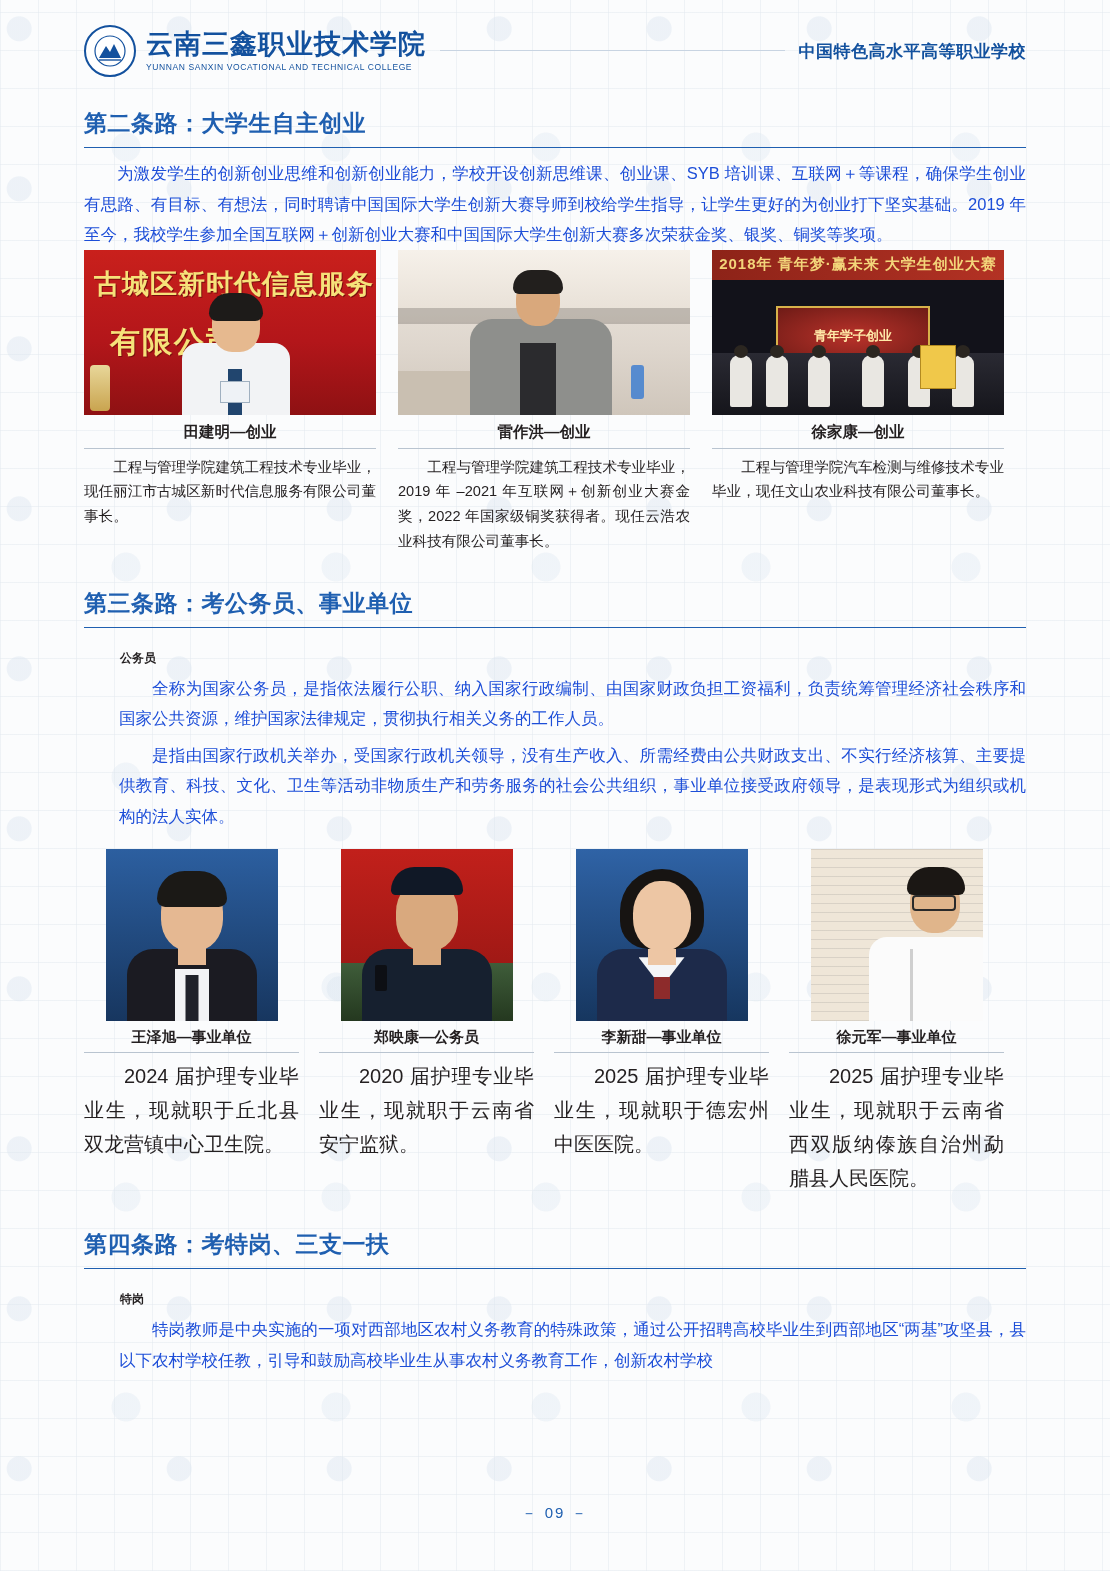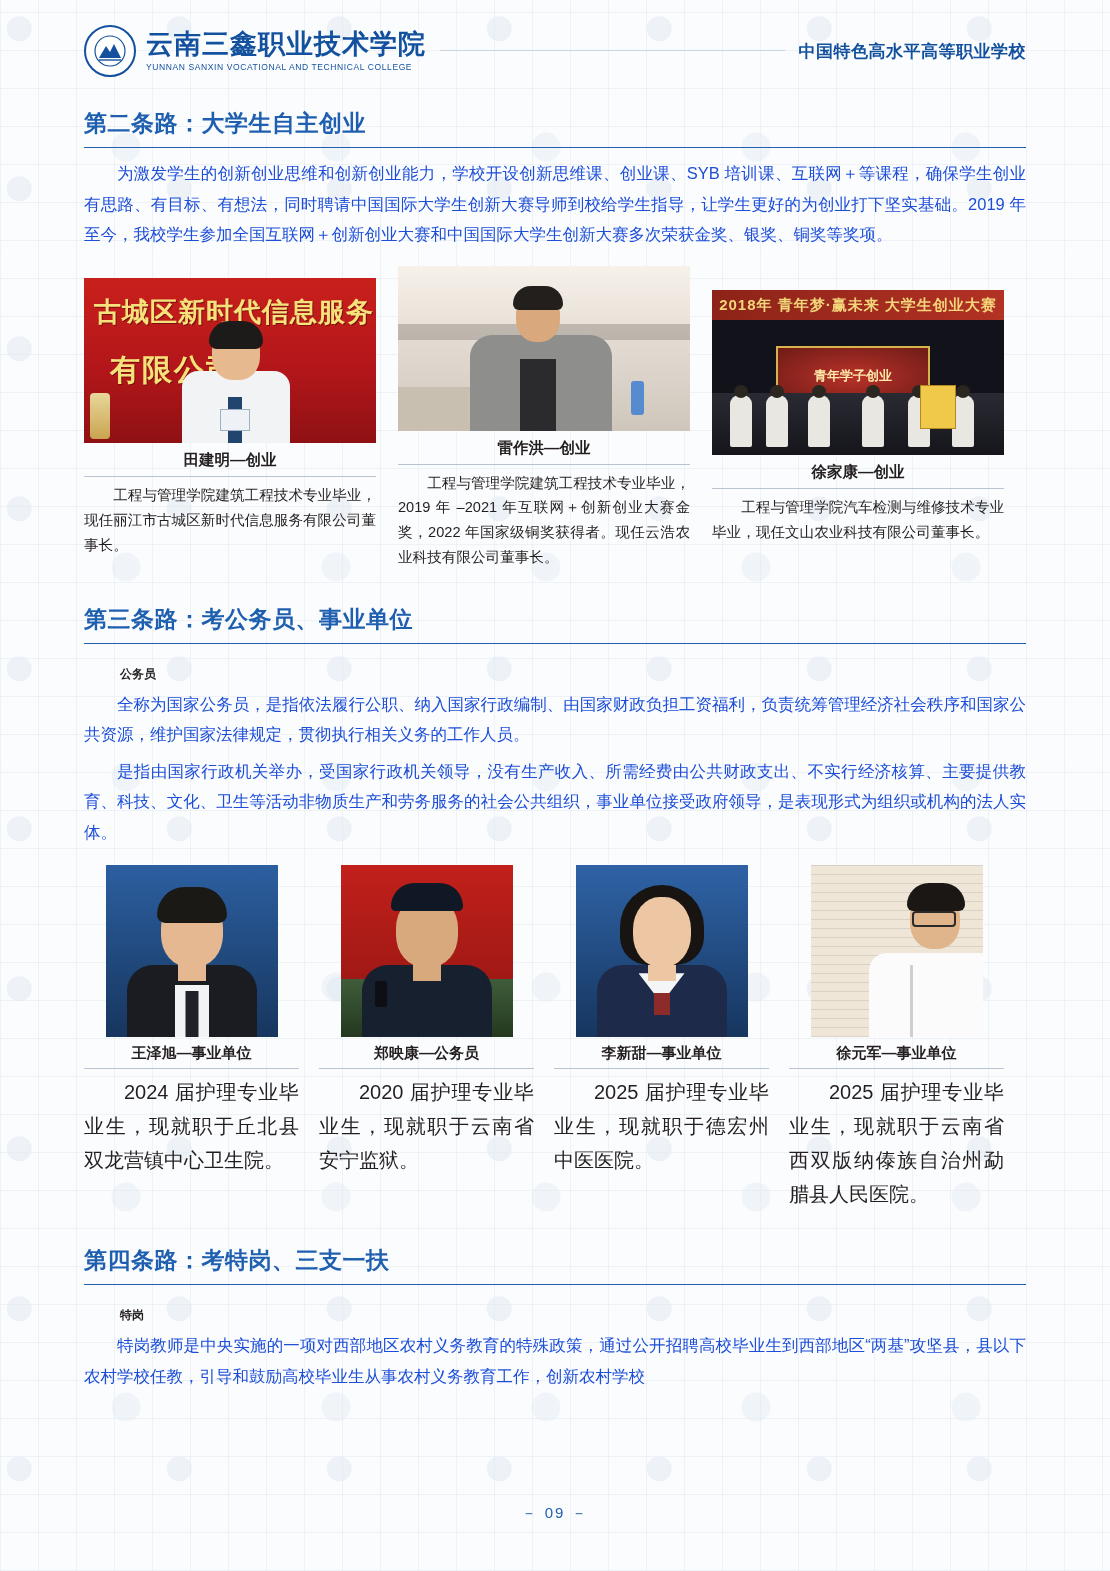--- a/index.html
+++ b/index.html
@@ -127,28 +127,26 @@
   }
 
   p.body {
     font-size: 16.5px;
     line-height: 1.85;
     text-align: justify;
     margin: 10px 0 0 0;
     text-indent: 2em;
     color: #1d4ed8;
   }
-  p.body.tight { margin-top: 6px; }
+  p.body.tight { margin-top: 6px; margin-left: 35px; }
 
   
   .grid3 {
     display: flex;
     gap: 22px;
-    margin-top: 16px;
-    align-items: center;
   }
   .grid3 .cell { width: 292px; }
   .grid3 .photo {
     width: 292px;
     height: 165px;
     overflow: hidden;
     position: relative;
     background: #333;
   }
   .cap-name {

